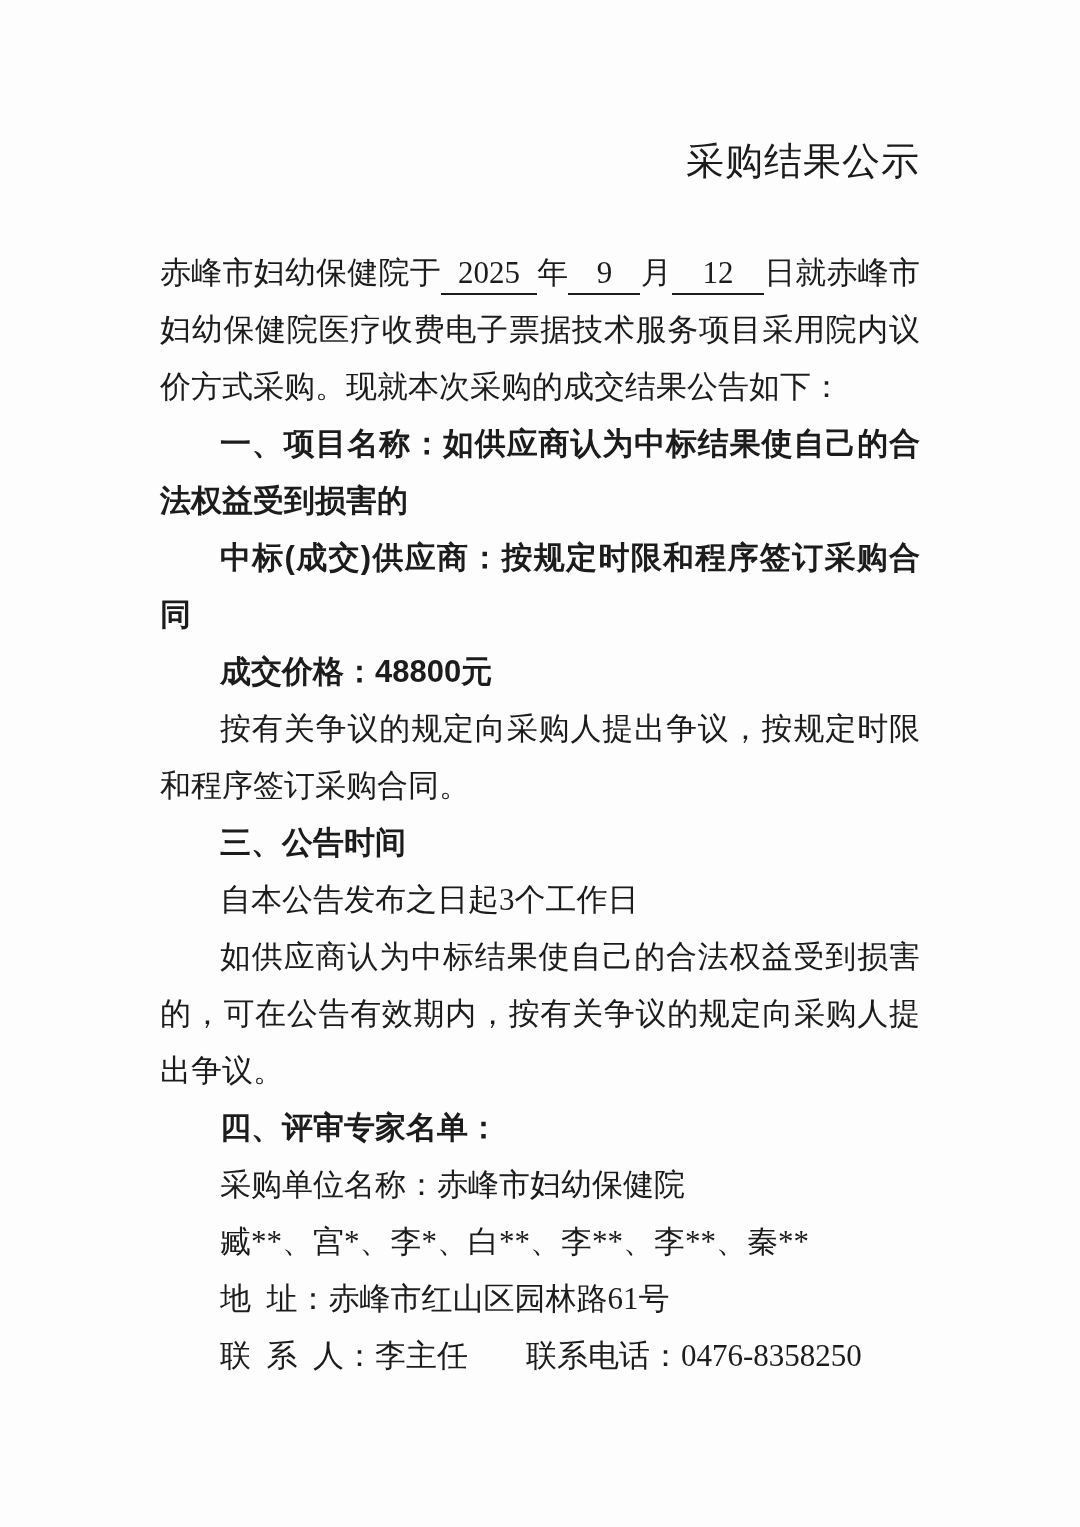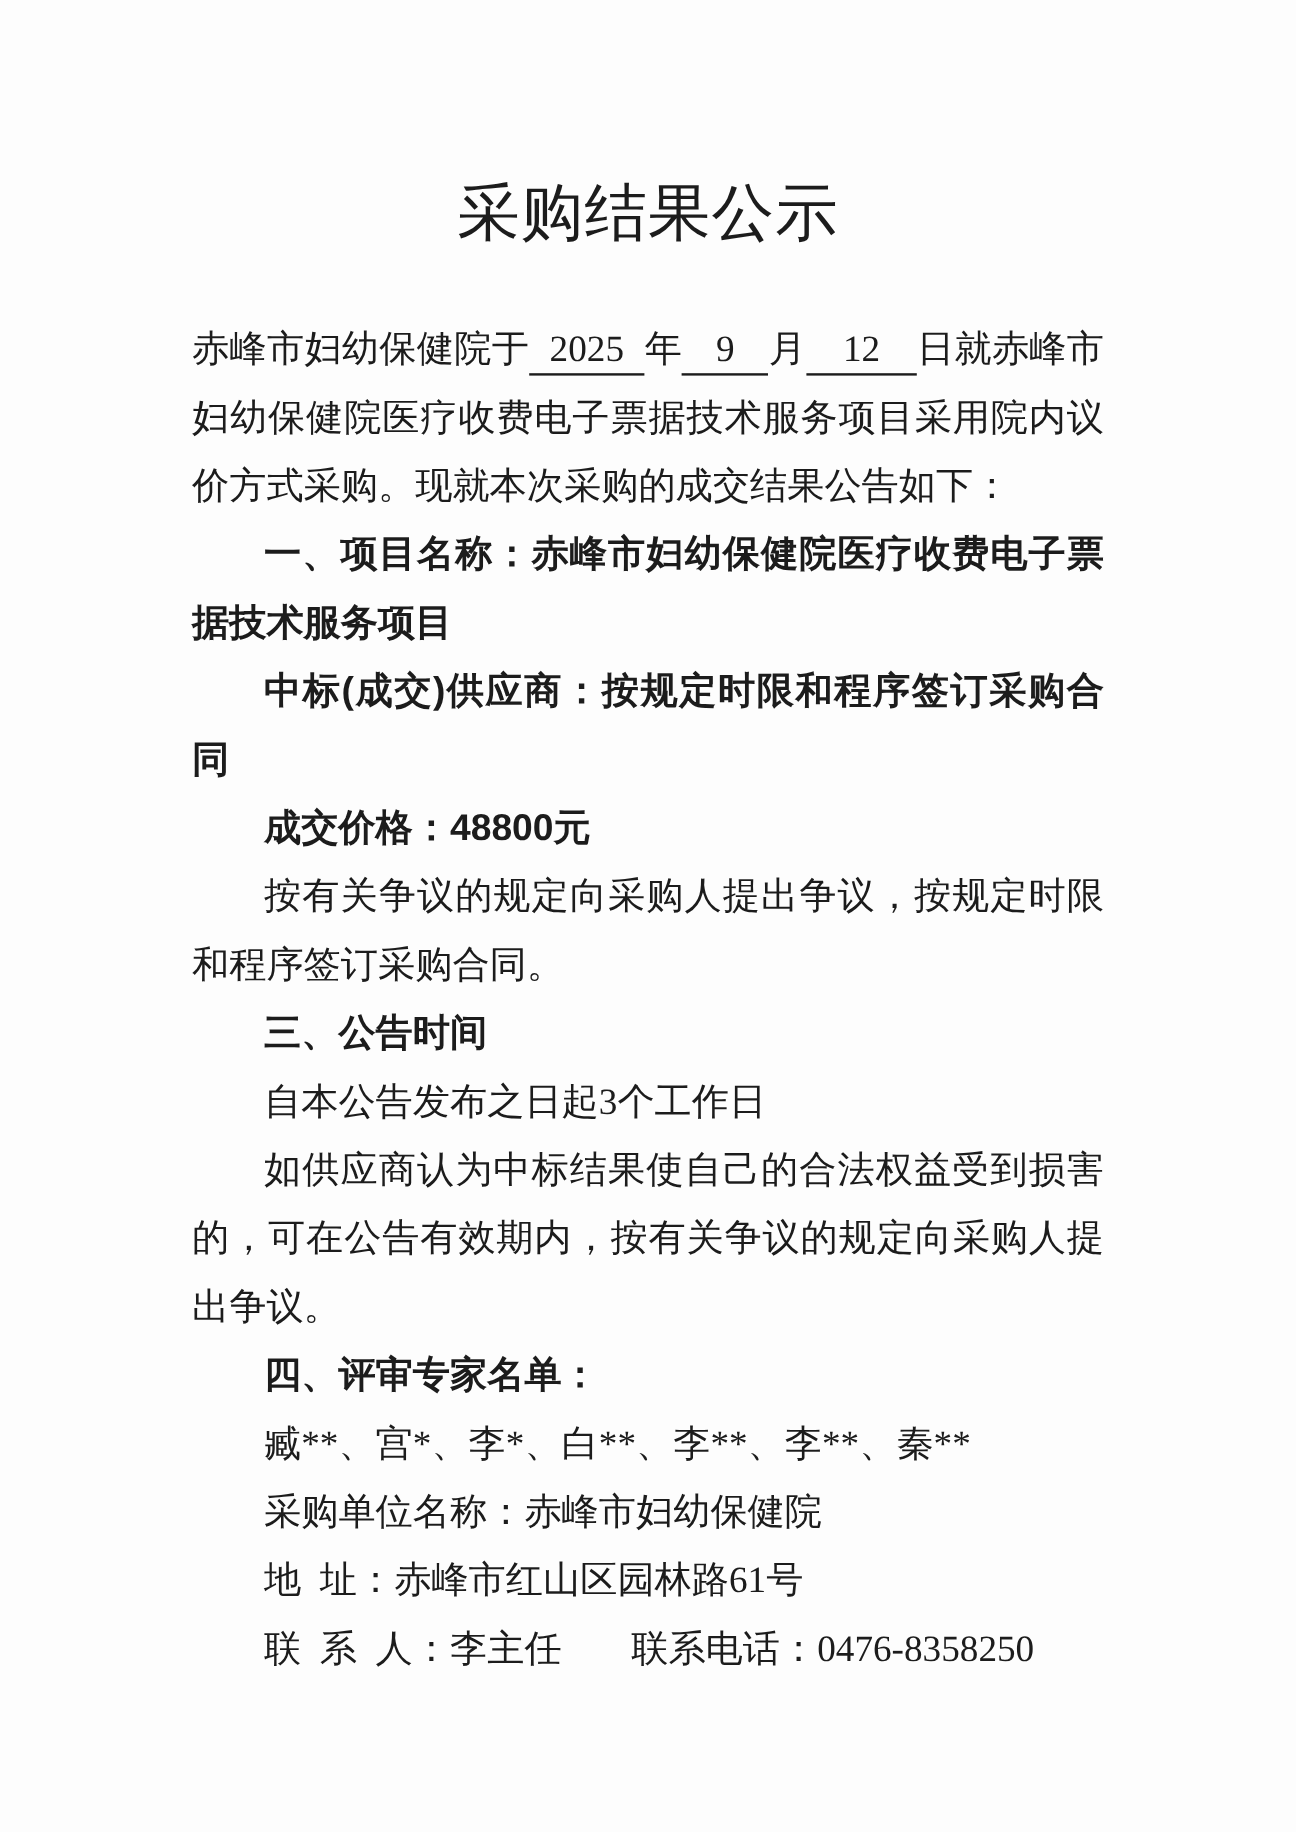--- a/index.html
+++ b/index.html
@@ -11,28 +11,28 @@
     position: relative;
     width: 1080px;
     height: 1527px;
     box-sizing: border-box;
     padding: 0 160px;
     background: #fdfdfd;
     color: #1c1c1c;
     overflow: hidden;
   }
   .doc-title {
-    margin: 18px;
+    margin: 0;
     padding-top: 118px;
     height: 86px;
     line-height: 86px;
-    text-align: center;
+    text-align: right;
     font-family: "Liberation Serif", serif;
     font-weight: 500;
-    font-size: 52px;
+    font-size: 38px;
     letter-spacing: 1px;
   }
   .doc-body {
     margin-top: 40px;
   }
   .para {
     margin: 0;
     font-family: "Liberation Serif", serif;
     font-size: 31px;
     line-height: 57px;
@@ -64,40 +64,40 @@
 <body>
 
 <div class="page">
 
   <h1 class="doc-title">采购结果公示</h1>
 
   <div class="doc-body">
 
     <p class="para"><span>赤峰市妇幼保健院于</span><span class="blank year">2025</span><span>年</span><span class="blank month">9</span><span>月</span><span class="blank day">12</span><span>日就赤峰市妇幼保健院医疗收费电子票据技术服务项目采用院内议价方式采购。现就本次采购的成交结果公告如下：</span></p>
 
-    <p class="para hei indent">一、项目名称：赤峰市妇幼保健院医疗收费电子票据技术服务项目</p>
+    <p class="para hei indent">一、项目名称：如供应商认为中标结果使自己的合法权益受到损害的</p>
 
 
     <p class="para hei indent">中标(成交)供应商：按规定时限和程序签订采购合同</p>
 
     <p class="para hei indent">成交价格：48800元</p>
 
     <p class="para indent">按有关争议的规定向采购人提出争议，按规定时限和程序签订采购合同。</p>
 
     <p class="para hei indent">三、公告时间</p>
 
     <p class="para indent">自本公告发布之日起3个工作日</p>
 
     <p class="para indent">如供应商认为中标结果使自己的合法权益受到损害的，可在公告有效期内，按有关争议的规定向采购人提出争议。</p>
 
     <p class="para hei indent">四、评审专家名单：</p>
 
+    <p class="para indent">采购单位名称：赤峰市妇幼保健院</p>
+
     <p class="para indent">臧**、宫*、李*、白**、李**、李**、秦**</p>
-
-    <p class="para indent">采购单位名称：赤峰市妇幼保健院</p>
 
     <p class="para indent">地  址：赤峰市红山区园林路61号</p>
 
 
     <p class="para indent"><span>联  系  人：李主任</span><span class="phone-part">联系电话：0476-8358250</span></p>
 
   </div>
 </div>
 
 </body></html>

